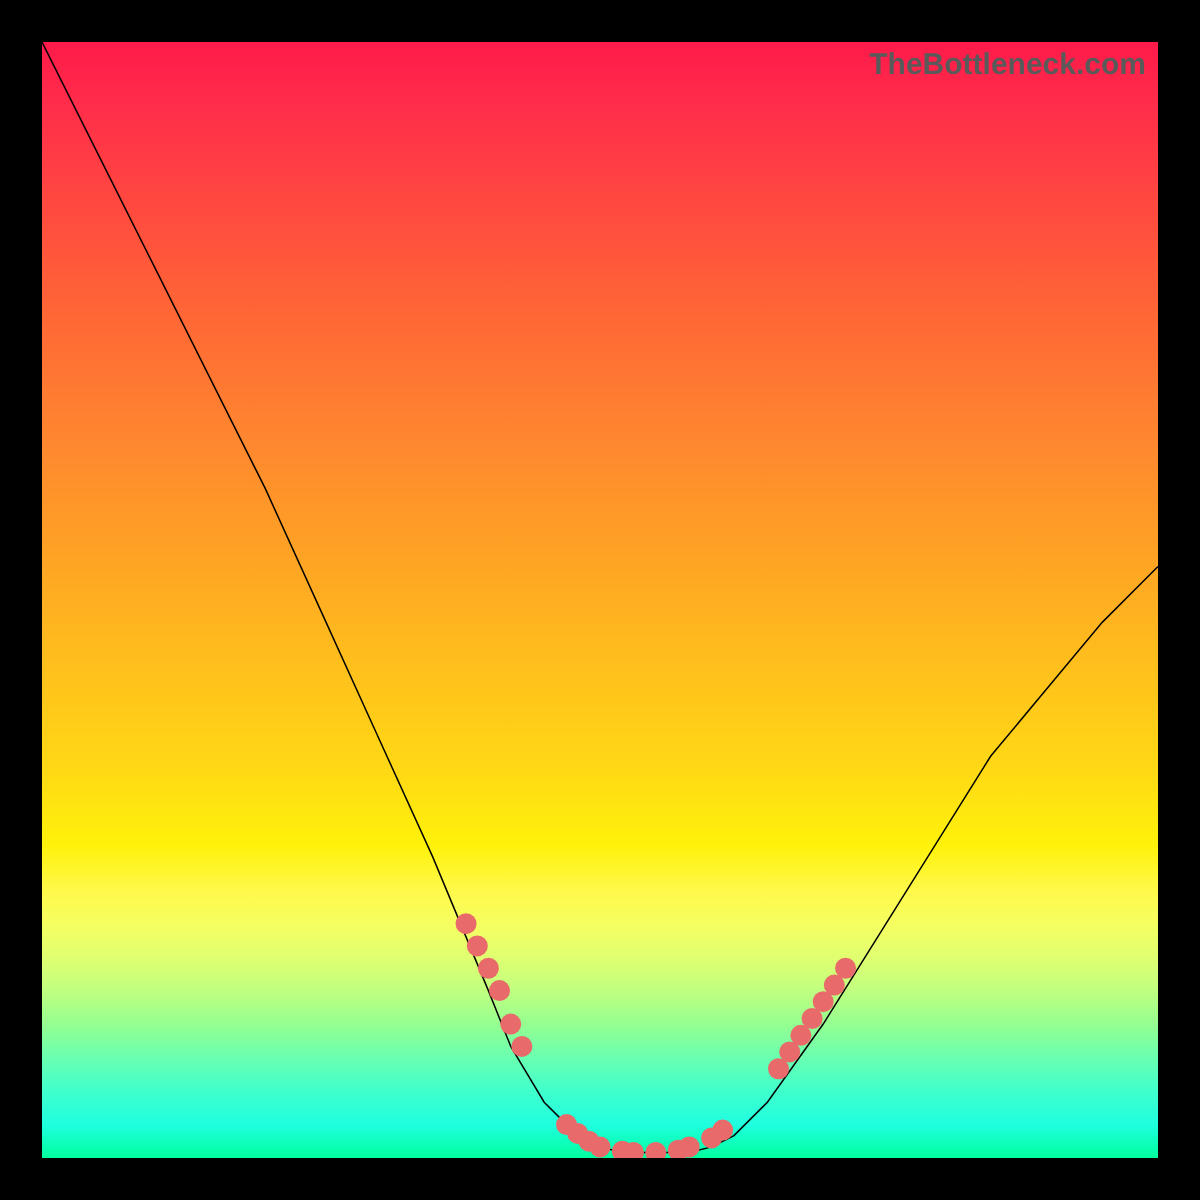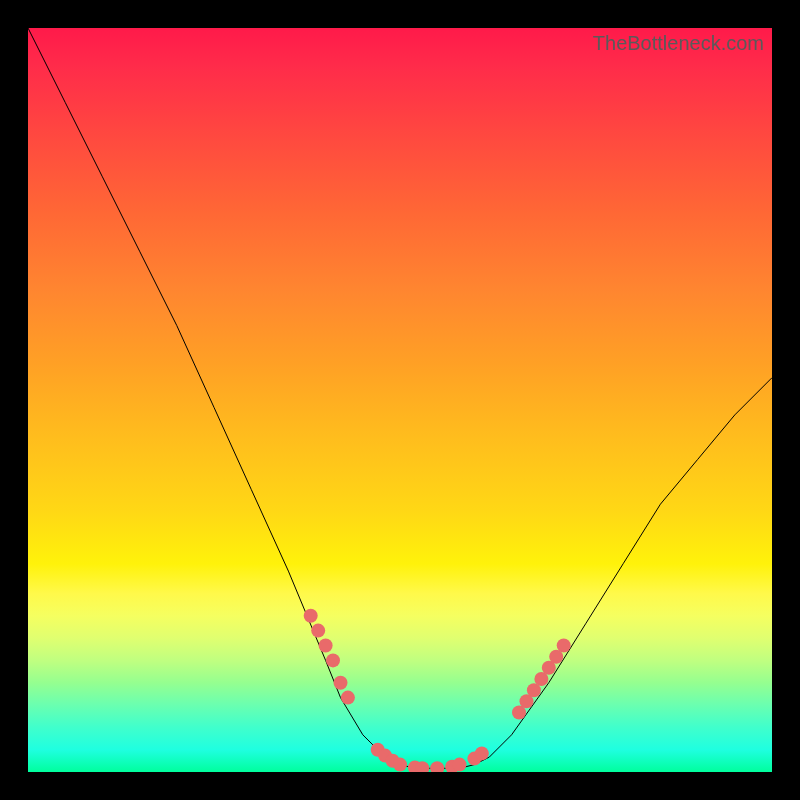--- a/index.html
+++ b/index.html
@@ -37,21 +37,21 @@
         #1fffe0 97%,
         #00ff9d 100%
       );
     }
     .watermark {
       position: absolute;
       top: 32px;
       right: 36px;
       color: #5a5a5a;
       font-size: 20px;
-      font-weight: 400;
+      font-weight: 700;
       z-index: 10;
     }
     .curve-svg {
       position: absolute;
       top: 0;
       left: 0;
       width: 100%;
       height: 100%;
       z-index: 5;
     }

